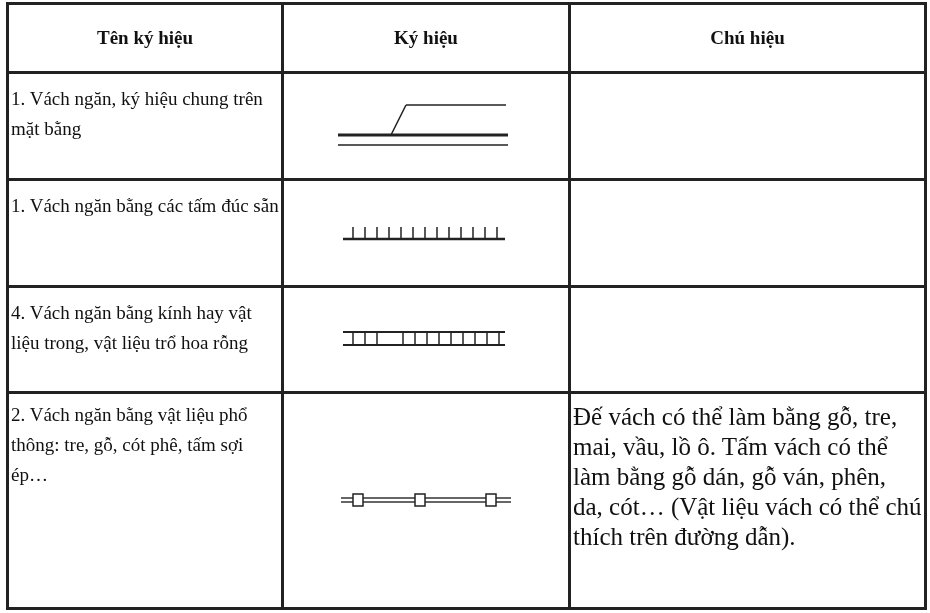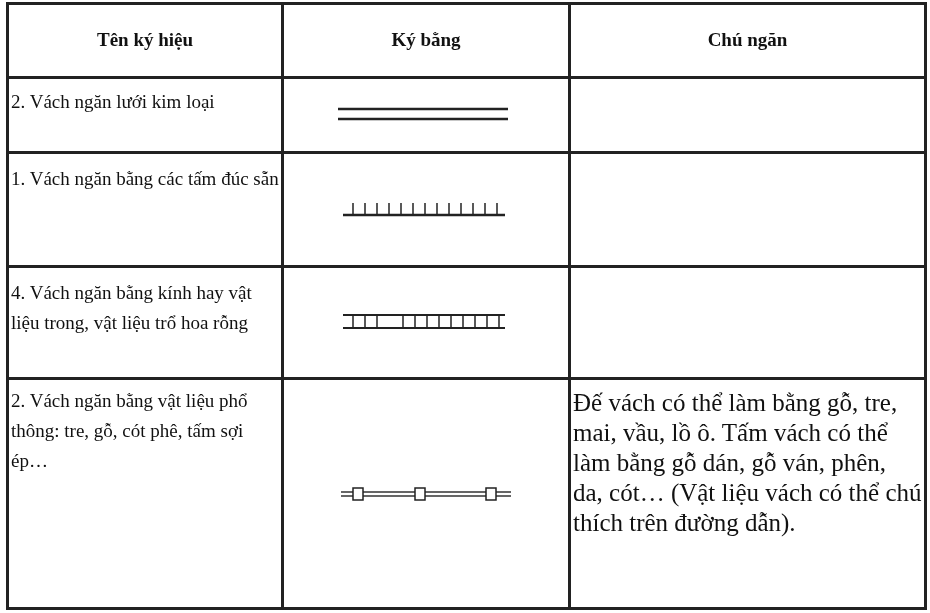--- a/index.html
+++ b/index.html
@@ -43,35 +43,37 @@
 
 <table class="tbl">
   <colgroup>
     <col style="width:275px">
     <col style="width:287px">
     <col style="width:356px">
   </colgroup>
   <tbody>
       <tr>
     <th>Tên ký hiệu</th>
-    <th>Ký bằng</th>
-    <th>Chú ngăn</th>
+    <th>Ký hiệu</th>
+    <th>Chú hiệu</th>
   </tr>
 
-
-  <tr style="height:60px">
-    <td class="name-cell" style="padding-top:8px !important">2. Vách ngăn lưới kim loại</td>
+  <tr style="height:91px">
+    <td class="name-cell">1. Vách ngăn, ký hiệu chung trên mặt bằng</td>
     <td class="sym-cell">
-      <svg width="180" height="20" viewBox="0 0 180 20">
-        <line x1="2" y1="4" x2="172" y2="4" stroke="#222" stroke-width="2.5"></line>
-        <line x1="2" y1="14" x2="172" y2="14" stroke="#222" stroke-width="2.5"></line>
+      <svg width="180" height="50" viewBox="0 0 180 50">
+        <line x1="2" y1="34" x2="172" y2="34" stroke="#222" stroke-width="3"></line>
+        <line x1="2" y1="44" x2="172" y2="44" stroke="#222" stroke-width="1.5"></line>
+        <line x1="55" y1="34" x2="70" y2="4" stroke="#222" stroke-width="1.5"></line>
+        <line x1="70" y1="4" x2="170" y2="4" stroke="#222" stroke-width="1.5"></line>
       </svg>
     </td>
     <td class="note-cell"></td>
   </tr>
+
 
   <tr style="height:91px">
     <td class="name-cell">1. Vách ngăn bằng các tấm đúc sẵn</td>
     <td class="sym-cell">
       <svg width="170" height="18" viewBox="0 0 170 18">
         <line x1="2" y1="15" x2="164" y2="15" stroke="#222" stroke-width="2.5"></line>
         <g stroke="#222" stroke-width="1.5">
           <line x1="12" y1="3" x2="12" y2="15"></line>
           <line x1="24" y1="3" x2="24" y2="15"></line>
           <line x1="36" y1="3" x2="36" y2="15"></line>

